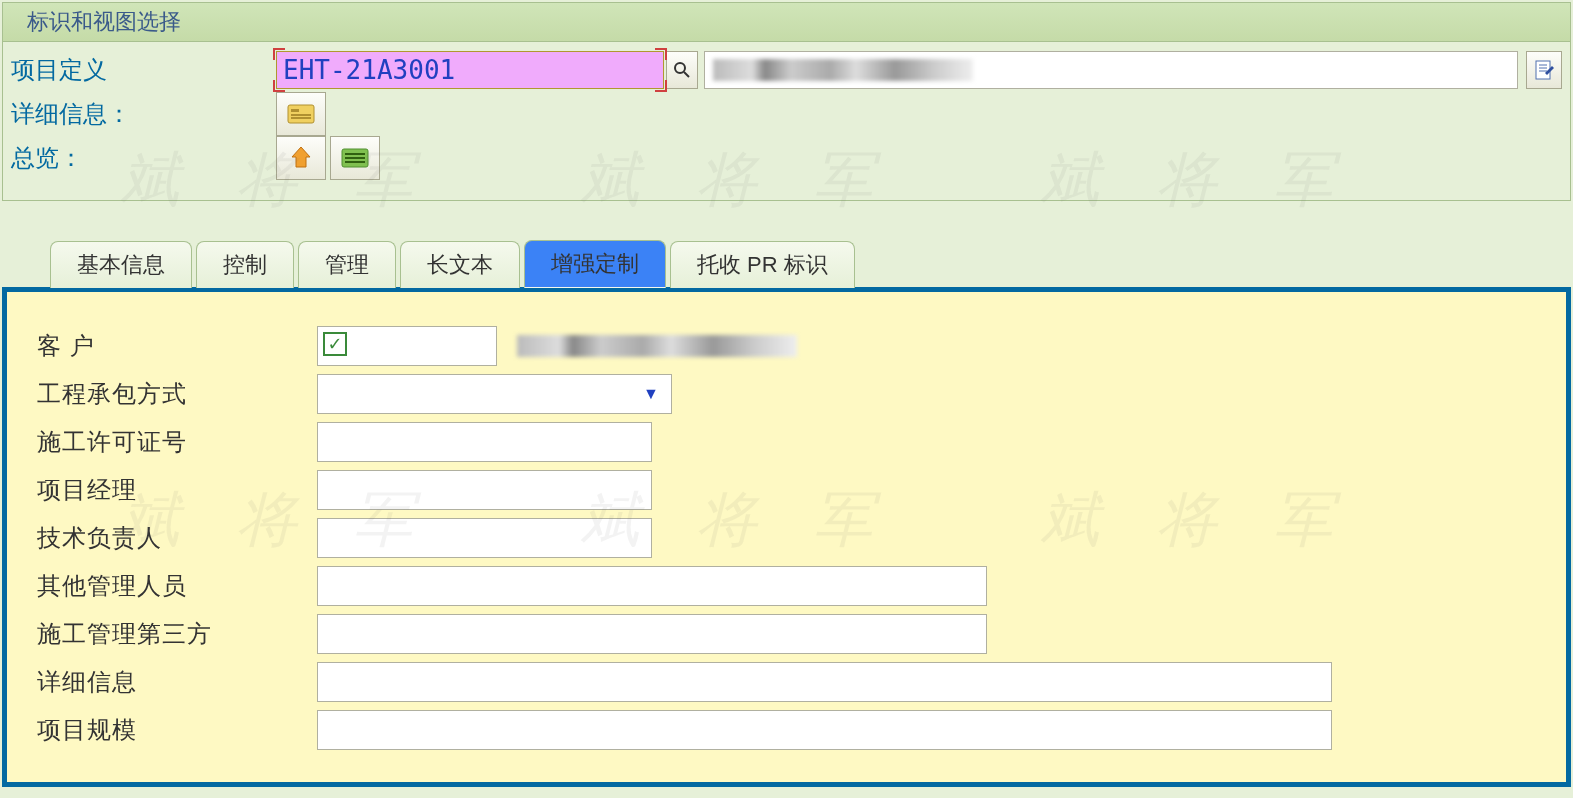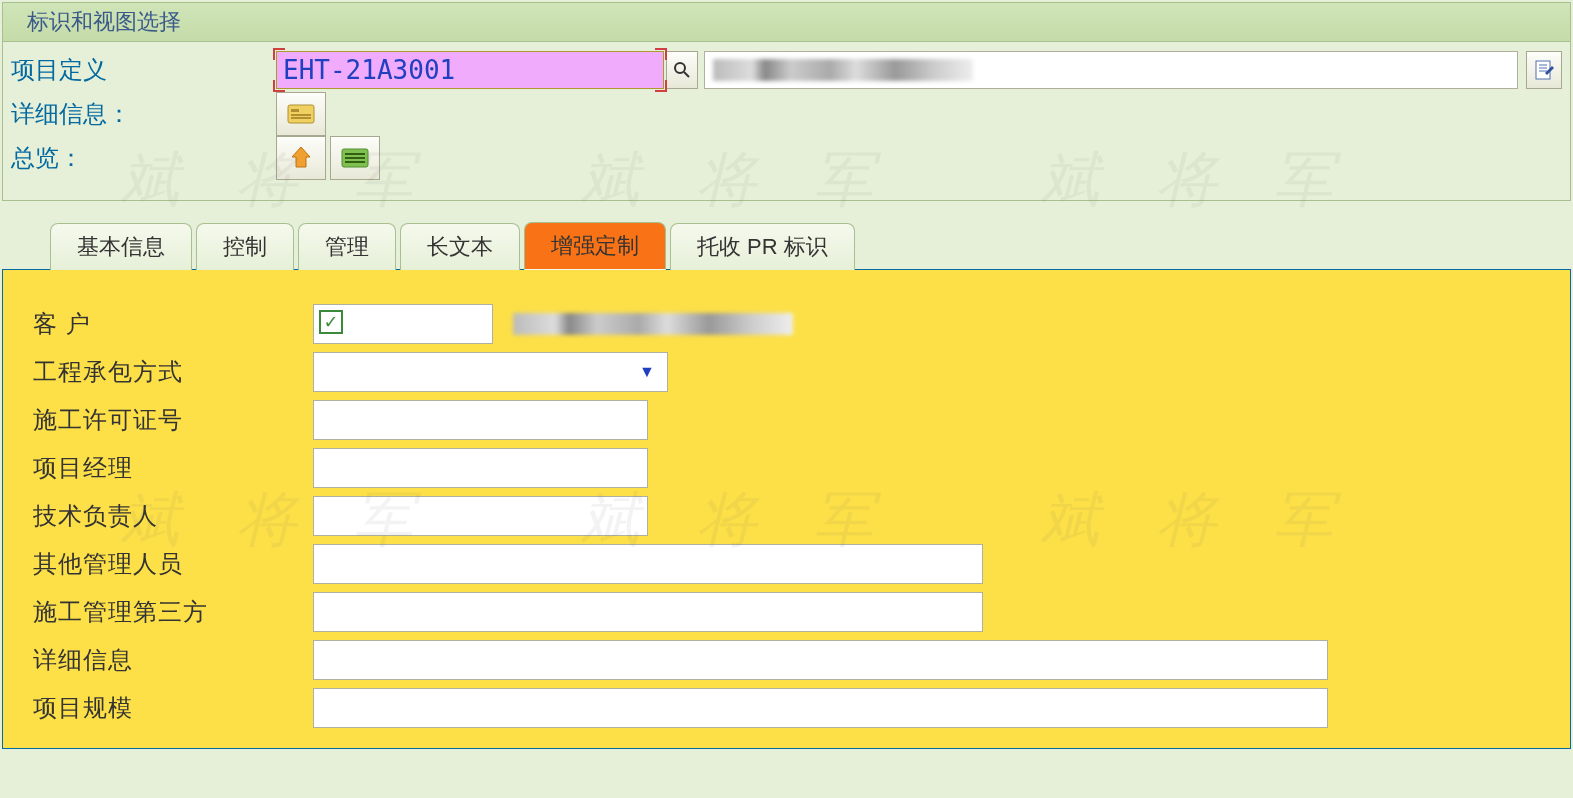--- a/index.html
+++ b/index.html
@@ -128,49 +128,49 @@
       align-items: center;
       justify-content: center;
       cursor: pointer;
       margin-right: 4px;
     }
     
     
     .tab-strip {
       display: flex;
       align-items: flex-end;
-      margin-top: 24px;
+      margin-top: 42px;
       margin-left: 50px;
       height: 44px;
       position: relative;
     }
     .tab {
       padding: 8px 26px;
       background: linear-gradient(to bottom, #f5f9ed, #e6f0d8);
       border: 1px solid #a8c090;
       border-bottom: none;
       border-top-left-radius: 8px;
       border-top-right-radius: 8px;
       margin-right: 4px;
       font-size: 22px;
       color: #333;
       cursor: pointer;
       position: relative;
       bottom: -1px;
     }
     .tab.active {
-      background: #f97316;
+      background: #3b82f6;
       z-index: 2;
       border-bottom: 1px solid #f5f9ed;
     }
     .tab-content {
-      border: 1px solid #0369a1;
-      background: #fde047;
+      border: 5px solid #0369a1;
+      background: #fef9c3;
       margin: 0 2px;
-      padding: 30px 30px 8px 30px;
+      padding: 30px 30px 28px 30px;
       min-height: 480px;
     }
     .field-row {
       display: flex;
       align-items: center;
       min-height: 48px;
     }
     .field-label {
       width: 280px;
       font-size: 24px;

